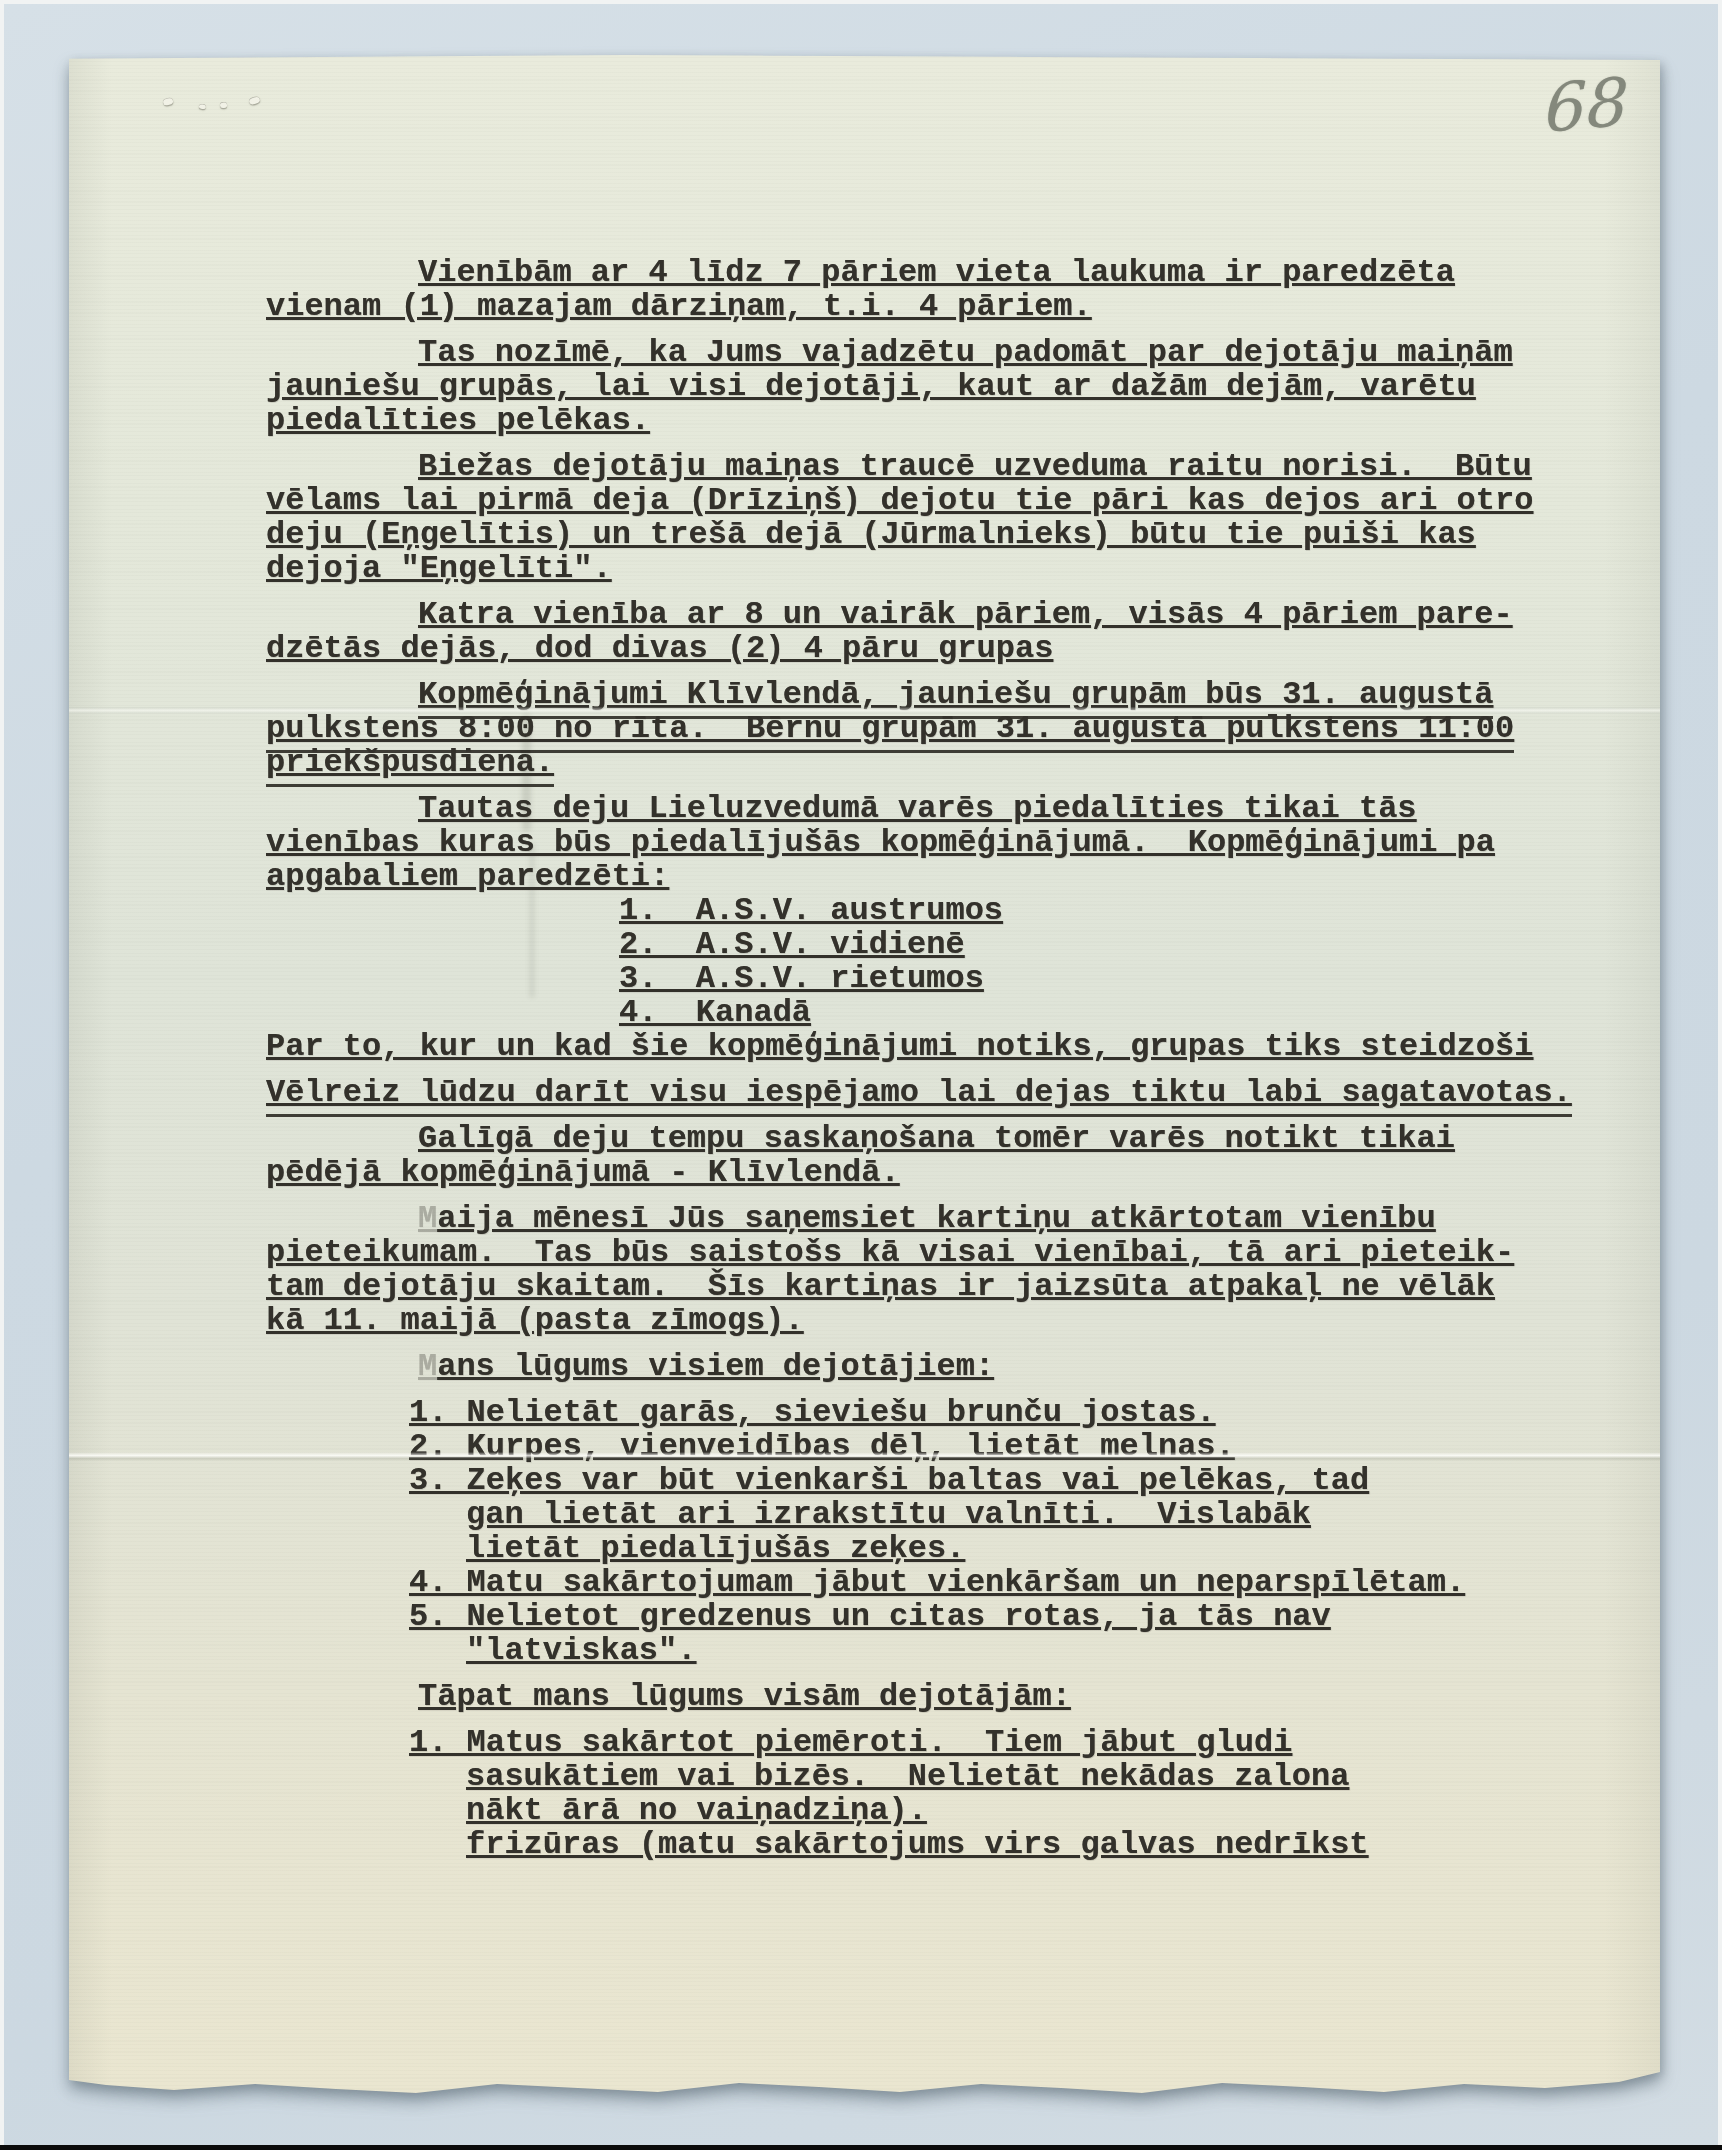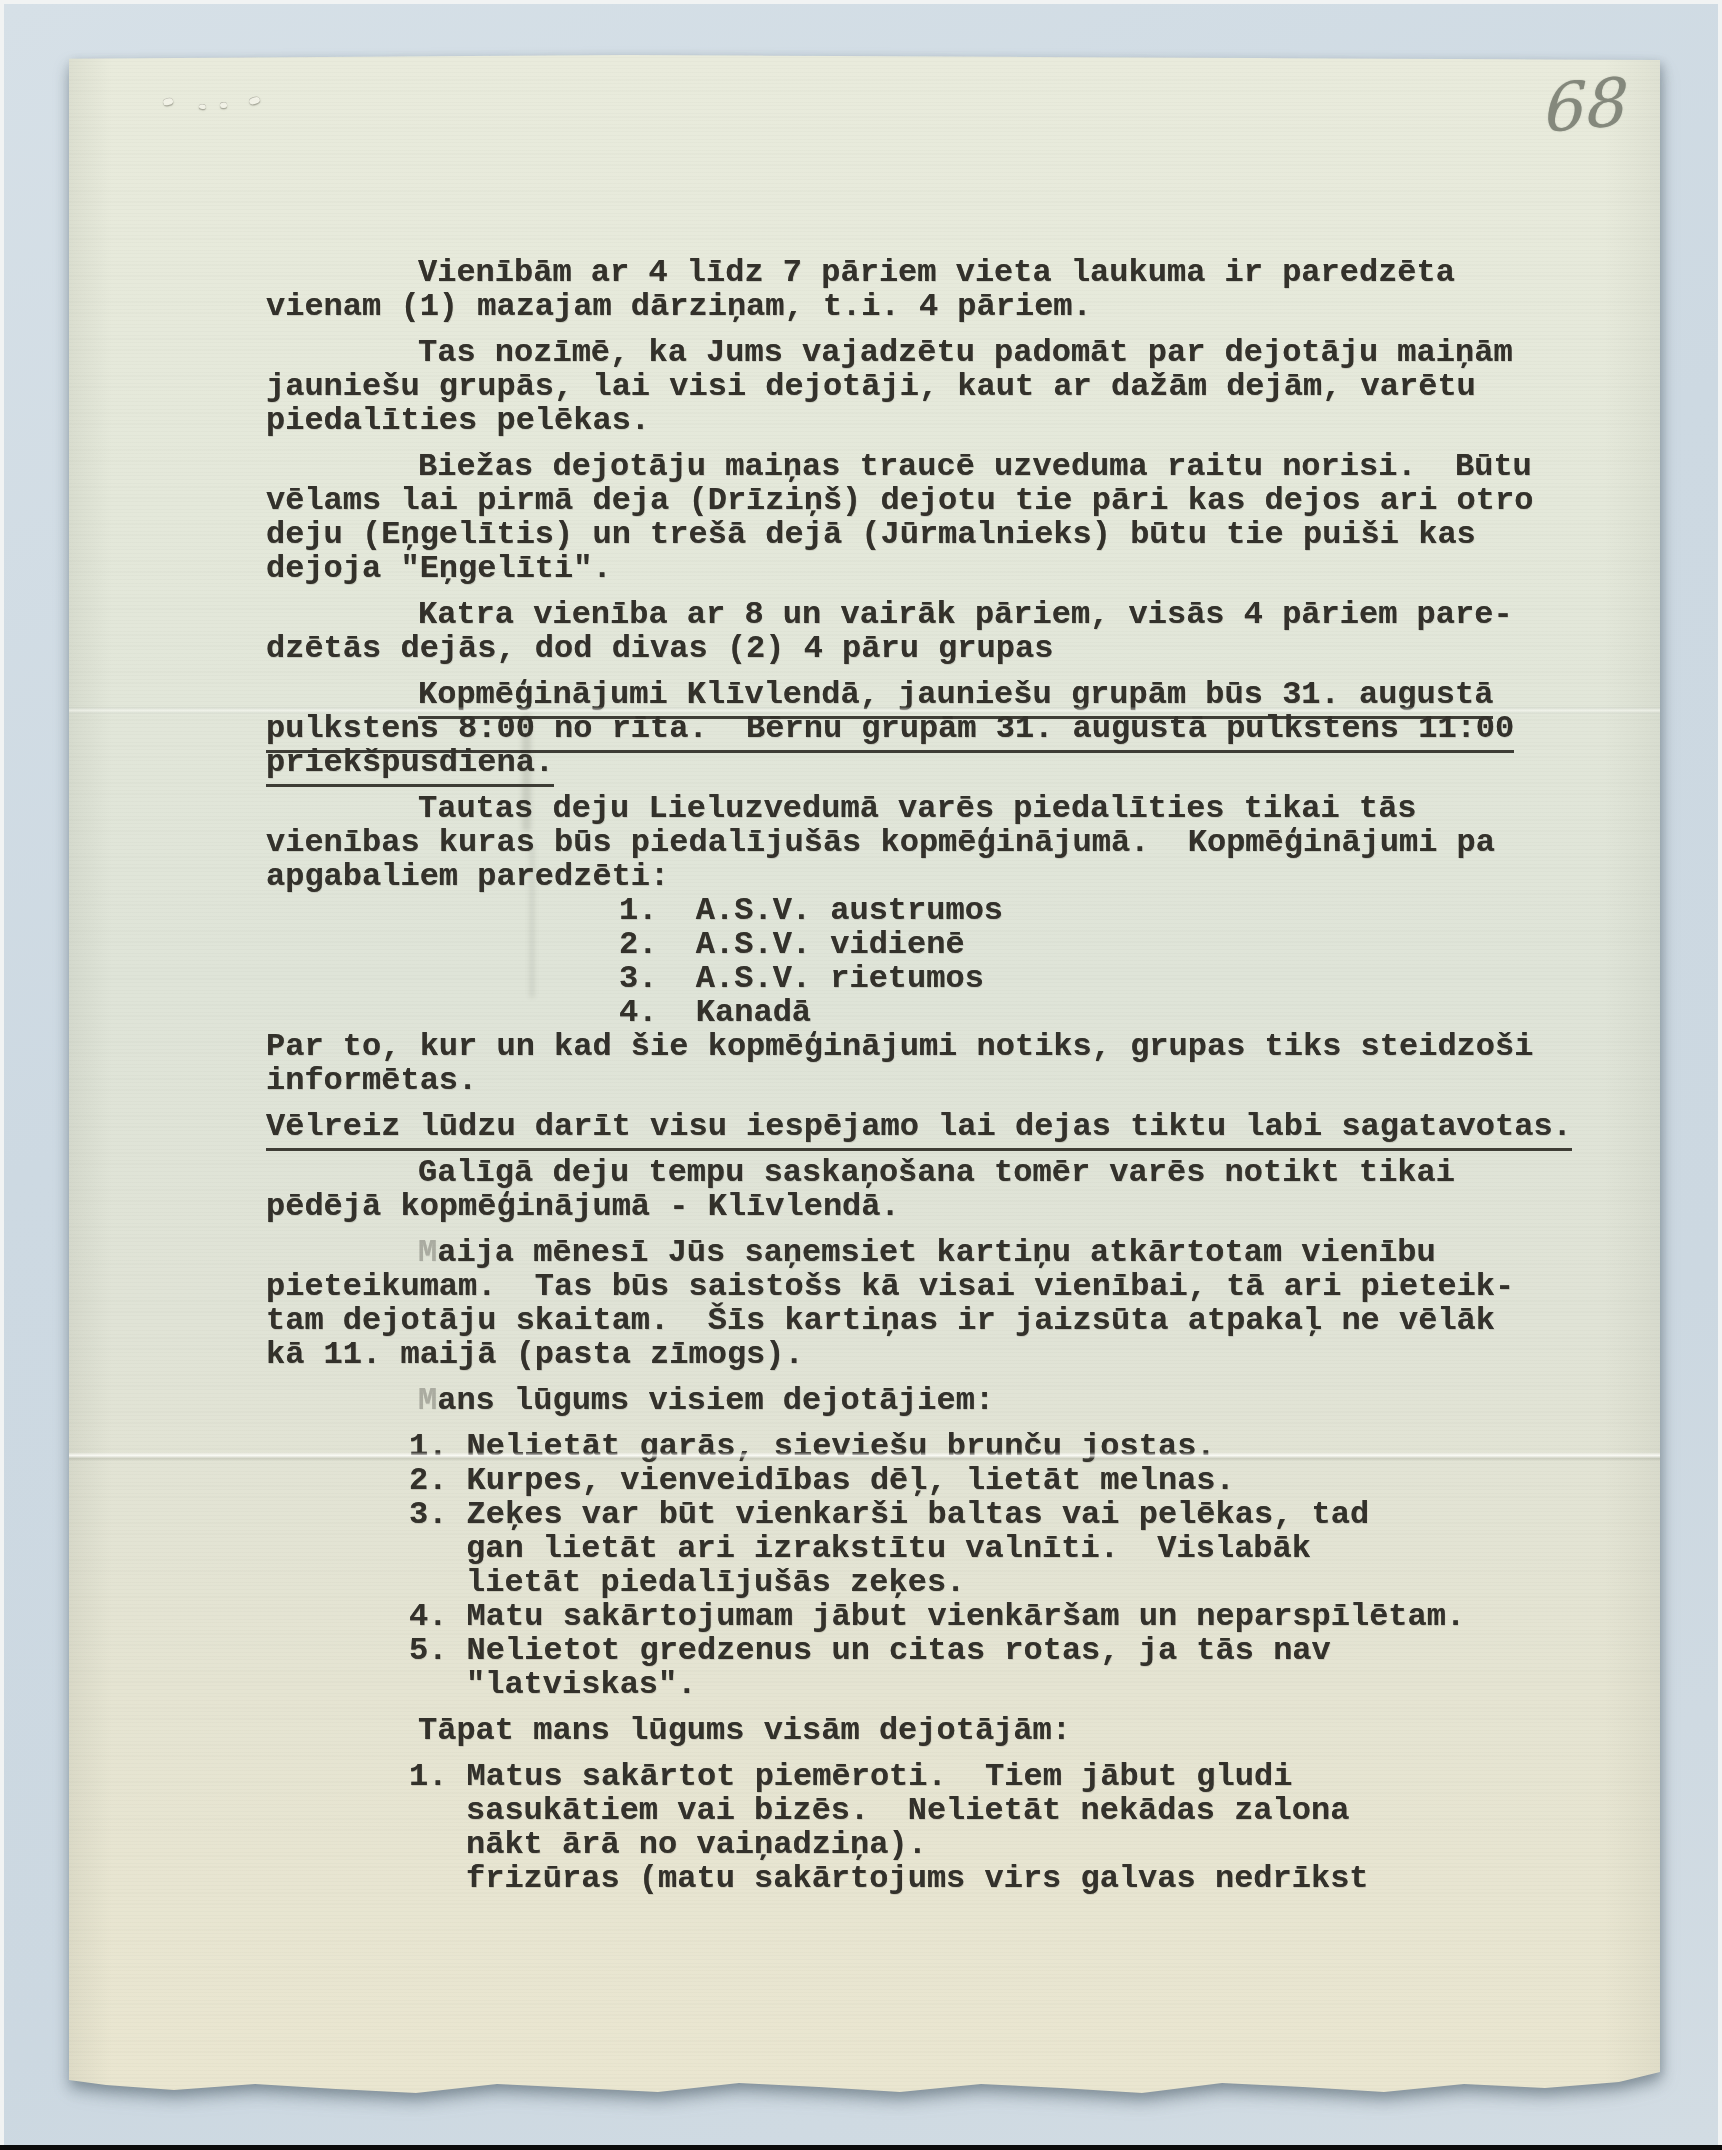--- a/index.html
+++ b/index.html
@@ -38,20 +38,21 @@
       linear-gradient(270deg,rgba(120,125,112,0.09),rgba(120,125,112,0) 56px),
       repeating-linear-gradient(0deg,rgba(95,100,88,0.028) 0 1.2px,rgba(0,0,0,0) 1.2px 3.7px);
   }
   .content{
     position:relative;
     padding:201px 56px 0 197px;
     color:#33312b;
     font-size:32px;font-weight:700;
     line-height:34px;
     text-shadow:0 0 0.6px rgba(51,49,43,0.55),0.6px 0.6px 0.6px rgba(51,49,43,0.15);
+    text-decoration:underline;
   }
   .para{margin:0;}
   .para.gap{margin-top:12px;}
   .ln{white-space:pre;}
   .ln.indent{padding-left:152px;}
   .ln.list1{padding-left:353px;}
   .ln.num{padding-left:143px;}
   .ln.numc{padding-left:200px;}
   .u{
     border-bottom:3.7px solid rgba(44,42,36,0.9);
@@ -136,21 +137,20 @@
 
       <div class="para">
         <div class="ln list1">1.  A.S.V. austrumos</div>
         <div class="ln list1">2.  A.S.V. vidienē</div>
         <div class="ln list1">3.  A.S.V. rietumos</div>
         <div class="ln list1">4.  Kanadā</div>
       </div>
 
       <div class="para">
         <div class="ln">Par to, kur un kad šie kopmēģinājumi notiks, grupas tiks steidzoši</div>
-        <div class="ln">informētas.</div>
       </div>
 
       <div class="para gap">
         <div class="ln"><span class="u">Vēlreiz lūdzu darīt visu iespējamo lai dejas tiktu labi sagatavotas.</span></div>
       </div>
 
       <div class="para gap">
         <div class="ln indent">Galīgā deju tempu saskaņošana tomēr varēs notikt tikai</div>
         <div class="ln">pēdējā kopmēģinājumā - Klīvlendā.</div>
       </div>

